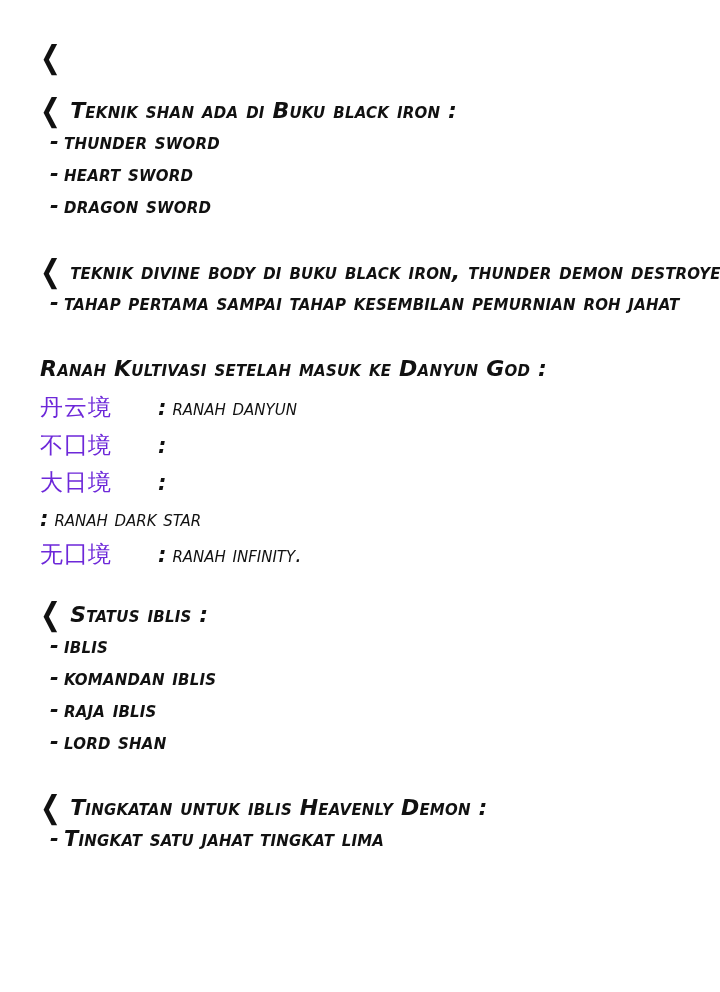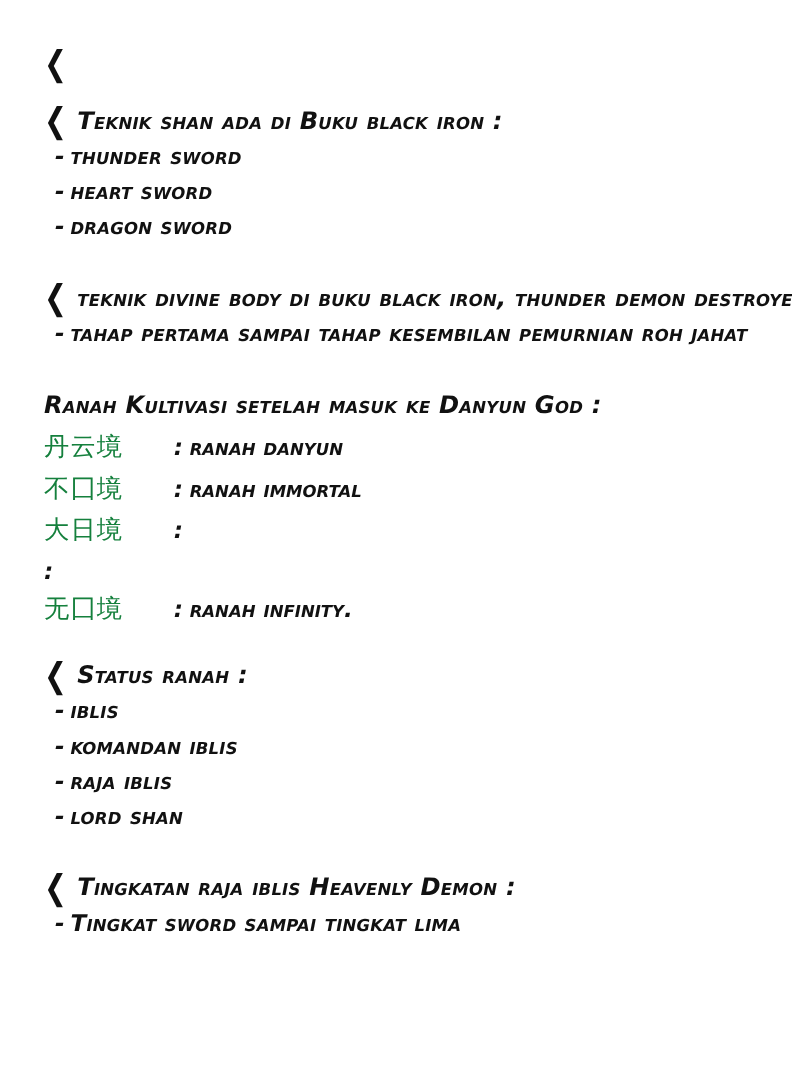--- a/index.html
+++ b/index.html
@@ -78,31 +78,31 @@
     line-height: 1.55;
     font-size: 21px;
     margin-bottom: 2px;
   }
   .rank-cn {
     font-family: "DejaVu Sans", sans-serif;
     font-style: normal;
     font-weight: 400;
     font-size: 23px;
     width: 118px;
-    color: #15803d;
+    color: #6d28d9;
     letter-spacing: 1px;
   }
   .rank-sep {
     font-style: italic;
     font-weight: 700;
     margin-right: 6px;
   }
   .rank-name {
     font-style: italic;
-    font-weight: 700;
+    font-weight: 400;
     font-variant: small-caps;
     text-transform: lowercase;
   }
   .spacer-sm { height: 8px; }
   .spacer-md { height: 16px; }
   .group-lines .line { margin-bottom: 2px; }
 </style>
 </head>
 <body>
 
@@ -156,43 +156,43 @@
     </div>
     <div class="rank-list">
       <div class="rank-row">
         <span class="rank-cn">丹云境</span>
         <span class="rank-sep">:</span>
         <span class="rank-name">Ranah Danyun</span>
       </div>
       <div class="rank-row">
         <span class="rank-cn">不囗境</span>
         <span class="rank-sep">:</span>
-        <span class="rank-name">Ranah Immortal</span>
       </div>
       <div class="rank-row">
         <span class="rank-cn">大日境</span>
         <span class="rank-sep">:</span>
       </div>
       <div class="rank-row">
         <span class="rank-sep">:</span>
+        <span class="rank-name">Ranah Dark Star</span>
       </div>
       <div class="rank-row">
         <span class="rank-cn">无囗境</span>
         <span class="rank-sep">:</span>
         <span class="rank-name">Ranah Infinity.</span>
       </div>
     </div>
   </div>
 
   <div class="spacer-sm"></div>
 
   <div class="block group-lines">
     <div class="line heading">
       <span class="bullet-mark">❮</span>
-      <span class="text caps-mixed">Status ranah :</span>
+      <span class="text caps-mixed">Status iblis :</span>
     </div>
     <div class="line indent">
       <span class="dash-mark">-</span>
       <span class="text">iblis</span>
     </div>
     <div class="line indent">
       <span class="dash-mark">-</span>
       <span class="text">komandan iblis</span>
     </div>
     <div class="line indent">
@@ -203,21 +203,21 @@
       <span class="dash-mark">-</span>
       <span class="text">lord shan</span>
     </div>
   </div>
 
   <div class="spacer-md"></div>
 
   <div class="block group-lines">
     <div class="line heading">
       <span class="bullet-mark">❮</span>
-      <span class="text caps-mixed">Tingkatan raja iblis Heavenly Demon :</span>
-    </div>
-    <div class="line indent">
-      <span class="dash-mark">-</span>
-      <span class="text caps-mixed">Tingkat sword sampai tingkat lima</span>
+      <span class="text caps-mixed">Tingkatan untuk iblis Heavenly Demon :</span>
+    </div>
+    <div class="line indent">
+      <span class="dash-mark">-</span>
+      <span class="text caps-mixed">Tingkat satu jahat tingkat lima</span>
     </div>
   </div>
 
 </div>
 
 </body></html>

